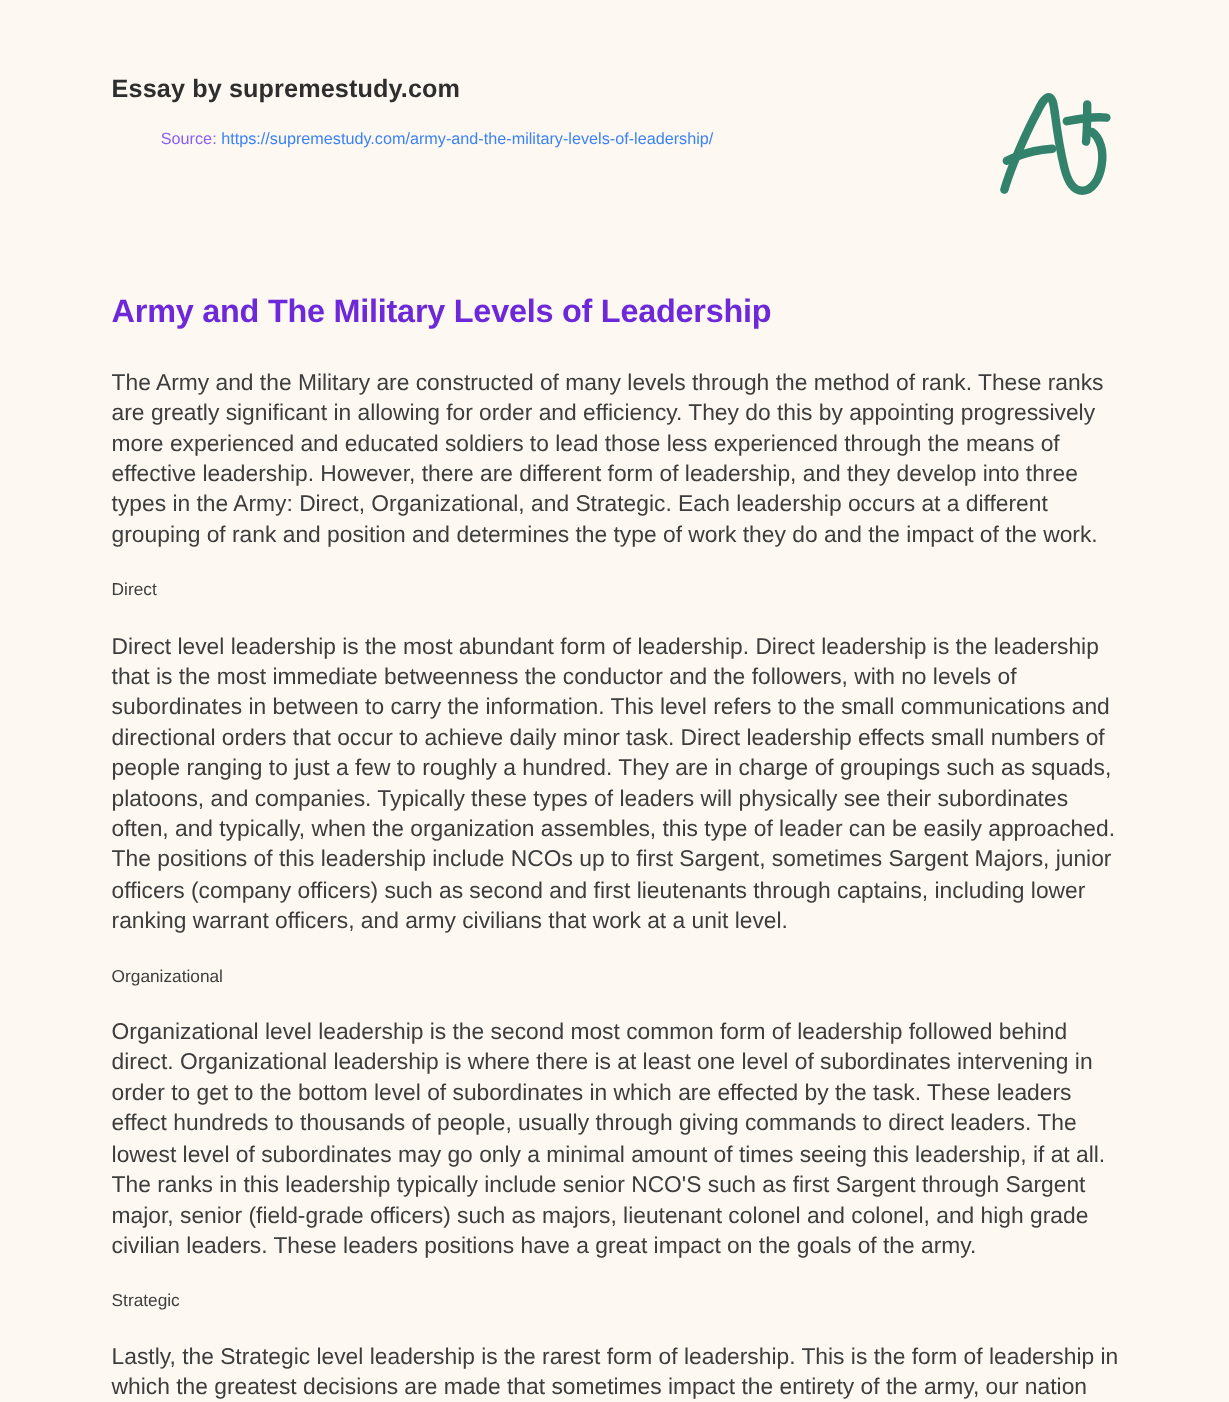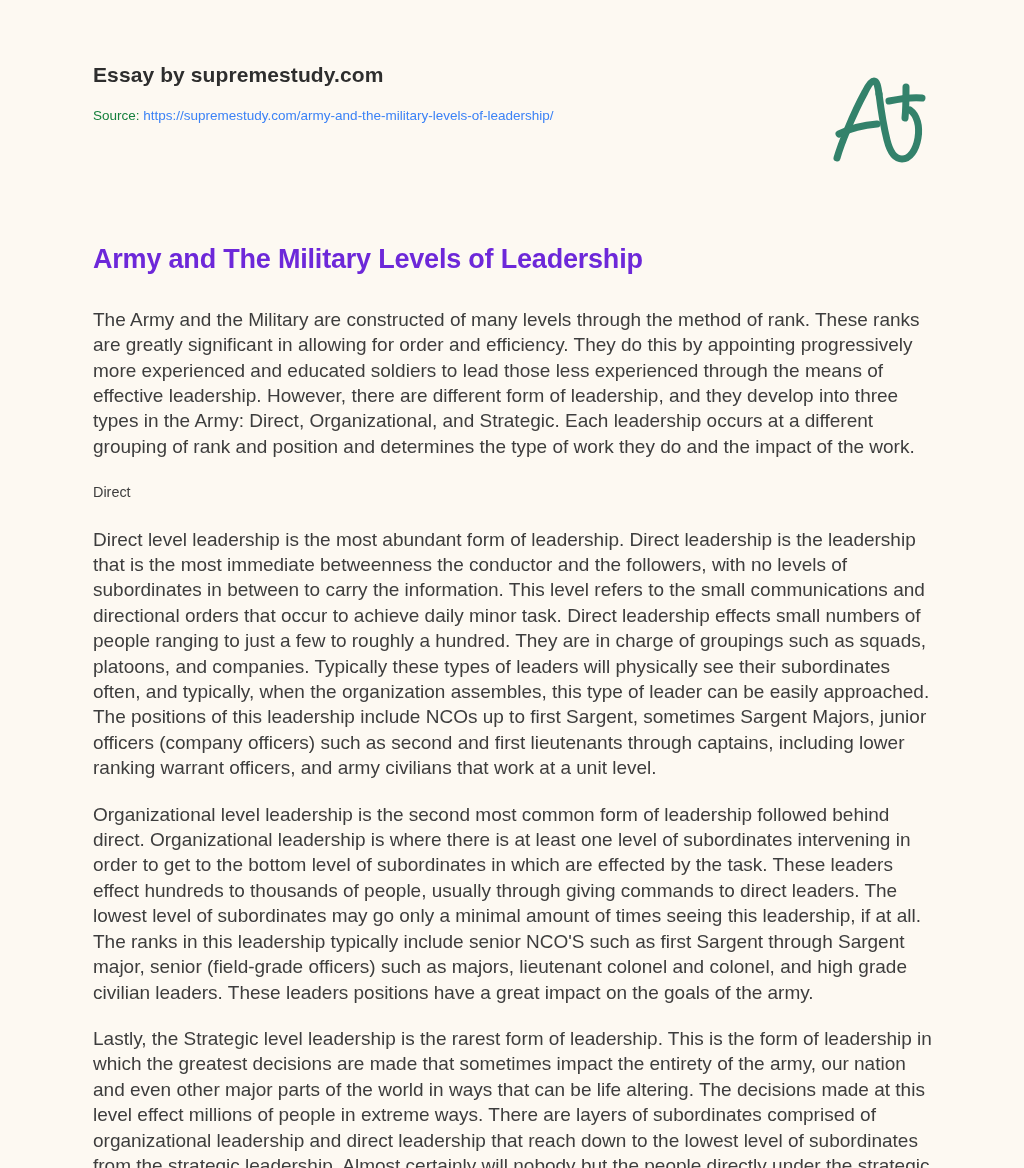--- a/index.html
+++ b/index.html
@@ -40,21 +40,22 @@
     line-height: 1.2;
     margin: 0;
   }
   .source-line {
     margin: 20px 0 0 0;
     font-size: 13.5px;
     line-height: 1.4;
     white-space: nowrap;
   }
   .source-label {
-    color: #15803d;
+    color: #8b5cf6;
+    margin-left: 41px;
   }
   .source-url {
     color: #3b82f6;
     text-decoration: none;
   }
 
   
   .logo {
     position: absolute;
     right: 95px;
@@ -133,18 +134,20 @@
   </div>
 
   <div class="article">
     <h1 class="article-title">Army and The Military Levels of Leadership</h1>
 
     <p class="para">The Army and the Military are constructed of many levels through the method of rank. These ranks are greatly significant in allowing for order and efficiency. They do this by appointing progressively more experienced and educated soldiers to lead those less experienced through the means of effective leadership. However, there are different form of leadership, and they develop into three types in the Army: Direct, Organizational, and Strategic. Each leadership occurs at a different grouping of rank and position and determines the type of work they do and the impact of the work.</p>
 
     <div class="section-heading">Direct</div>
     <p class="para">Direct level leadership is the most abundant form of leadership. Direct leadership is the leadership that is the most immediate betweenness the conductor and the followers, with no levels of subordinates in between to carry the information. This level refers to the small communications and directional orders that occur to achieve daily minor task. Direct leadership effects small numbers of people ranging to just a few to roughly a hundred. They are in charge of groupings such as squads, platoons, and companies. Typically these types of leaders will physically see their subordinates often, and typically, when the organization assembles, this type of leader can be easily approached. The positions of this leadership include NCOs up to first Sargent, sometimes Sargent Majors, junior officers (company officers) such as second and first lieutenants through captains, including lower ranking warrant officers, and army civilians that work at a unit level.</p>
 
+    <div class="section-heading">Organizational</div>
     <p class="para">Organizational level leadership is the second most common form of leadership followed behind direct. Organizational leadership is where there is at least one level of subordinates intervening in order to get to the bottom level of subordinates in which are effected by the task. These leaders effect hundreds to thousands of people, usually through giving commands to direct leaders. The lowest level of subordinates may go only a minimal amount of times seeing this leadership, if at all. The ranks in this leadership typically include senior NCO'S such as first Sargent through Sargent major, senior (field-grade officers) such as majors, lieutenant colonel and colonel, and high grade civilian leaders. These leaders positions have a great impact on the goals of the army.</p>
 
+    <div class="section-heading">Strategic</div>
     <p class="para">Lastly, the Strategic level leadership is the rarest form of leadership. This is the form of leadership in which the greatest decisions are made that sometimes impact the entirety of the army, our nation and even other major parts of the world in ways that can be life altering. The decisions made at this level effect millions of people in extreme ways. There are layers of subordinates comprised of organizational leadership and direct leadership that reach down to the lowest level of subordinates from the strategic leadership. Almost certainly will nobody but the people directly under the strategic level talk to these leaders. This level is served by all Generals and senior executive service army civilians.</p>
   </div>
 
 </div>
 
 </body></html>

